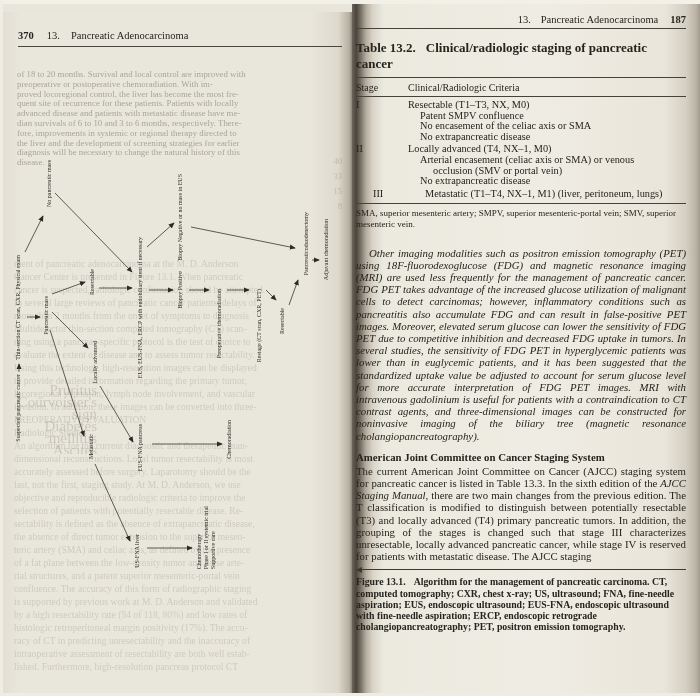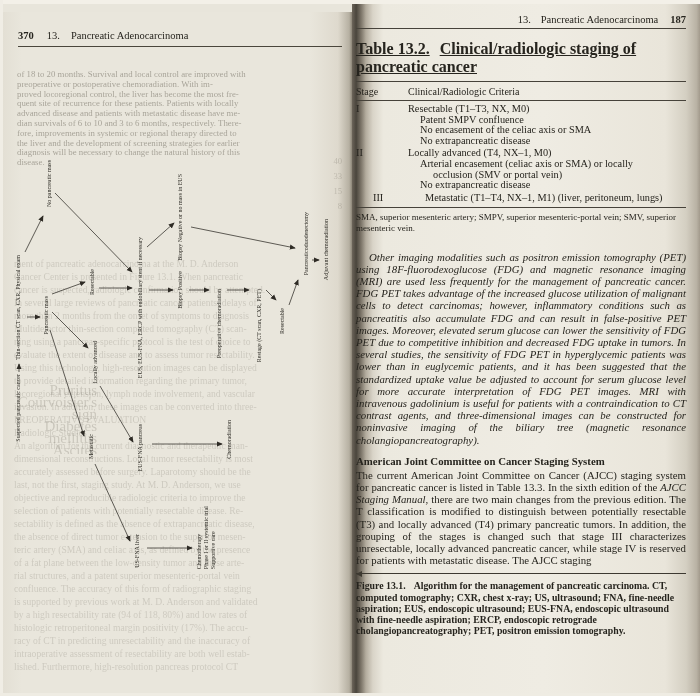--- a/index.html
+++ b/index.html
@@ -28,21 +28,21 @@
   .lp-rule{position:absolute;left:18px;top:34px;width:324px;height:1px;background:#4a463c;z-index:3;}
   .rp-content{position:absolute;left:356px;top:0;width:330px;z-index:3;}
   .rp-head{margin-top:14px;font-size:10.5px;text-align:right;}
   .rp-head .chap{margin-right:10px;}
   .rp-head .title{margin-right:12px;}
   .rp-head .num{font-weight:bold;}
   .rule{height:1px;background:#46423a;}
   .rh-rule{margin-top:3px;}
 
   
-  .tbl-caption{margin-top:11px;font-size:16px;font-weight:bold;text-decoration:underline;}
+  .tbl-caption{margin-top:11px;font-size:13px;font-weight:bold;}
   .tbl-caption .lbl{margin-right:10px;}
   .tbl-rule1{margin-top:5px;}
   .tbl-header{display:grid;grid-template-columns:52px 1fr;font-size:10px;padding:4px 0 3px 0;}
   .tbl-body{padding:3px 0 4px 0;font-size:10.3px;line-height:10.6px;}
   .trow{display:grid;grid-template-columns:52px 1fr;margin-bottom:2px;}
   .trow:last-child{margin-bottom:0;margin-left:17px;}
   .sub{padding-left:12px;}
   .sub2{padding-left:25px;}
   .footnote{margin-top:4px;font-size:9px;line-height:10.6px;}
 
@@ -222,21 +222,21 @@
             <div>Resectable (T1–T3, NX, M0)</div>
             <div class="sub">Patent SMPV confluence</div>
             <div class="sub">No encasement of the celiac axis or SMA</div>
             <div class="sub">No extrapancreatic disease</div>
           </div>
         </div>
         <div class="trow">
           <span>II</span>
           <div>
             <div>Locally advanced (T4, NX–1, M0)</div>
-            <div class="sub">Arterial encasement (celiac axis or SMA) or locally</div>
+            <div class="sub">Arterial encasement (celiac axis or SMA) or venous</div>
             <div class="sub2">occlusion (SMV or portal vein)</div>
             <div class="sub">No extrapancreatic disease</div>
           </div>
         </div>
         <div class="trow">
           <span>III</span>
           <div>
             <div>Metastatic (T1–T4, NX–1, M1) (liver, peritoneum, lungs)</div>
           </div>
         </div>

